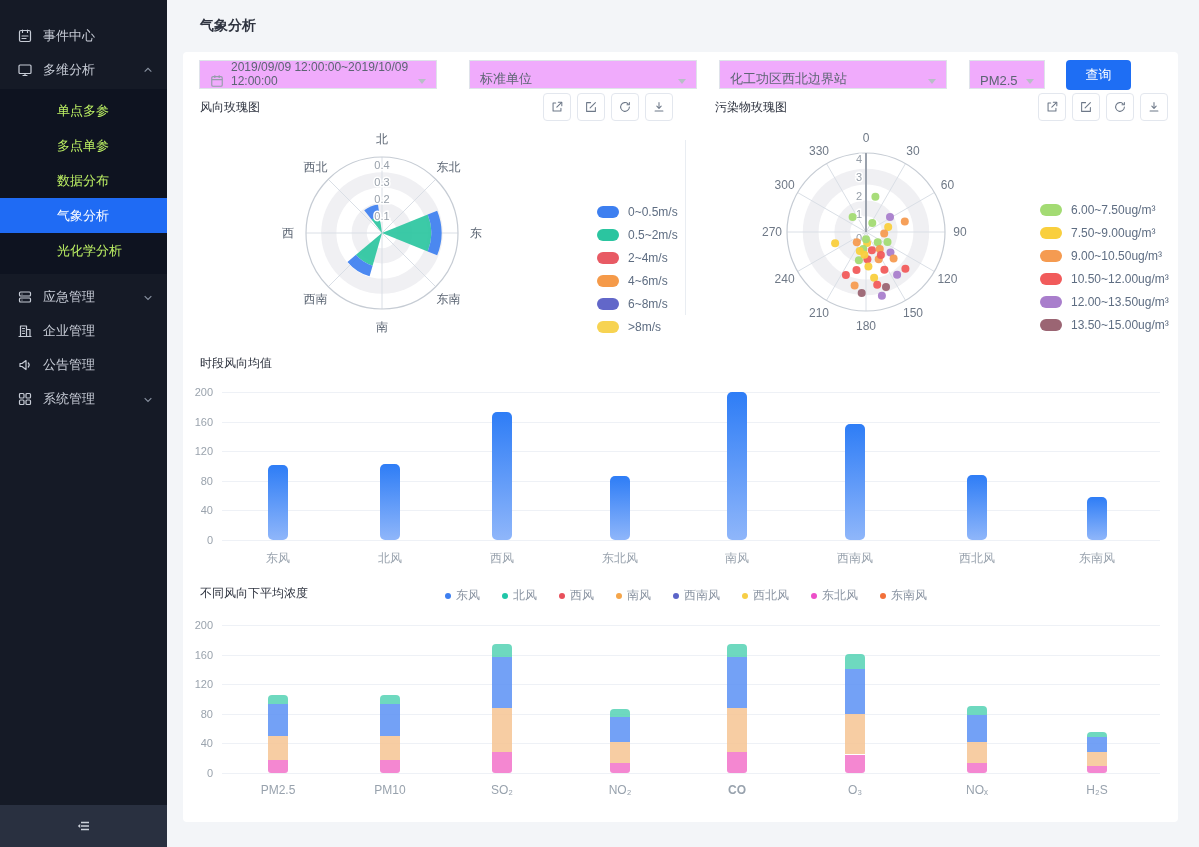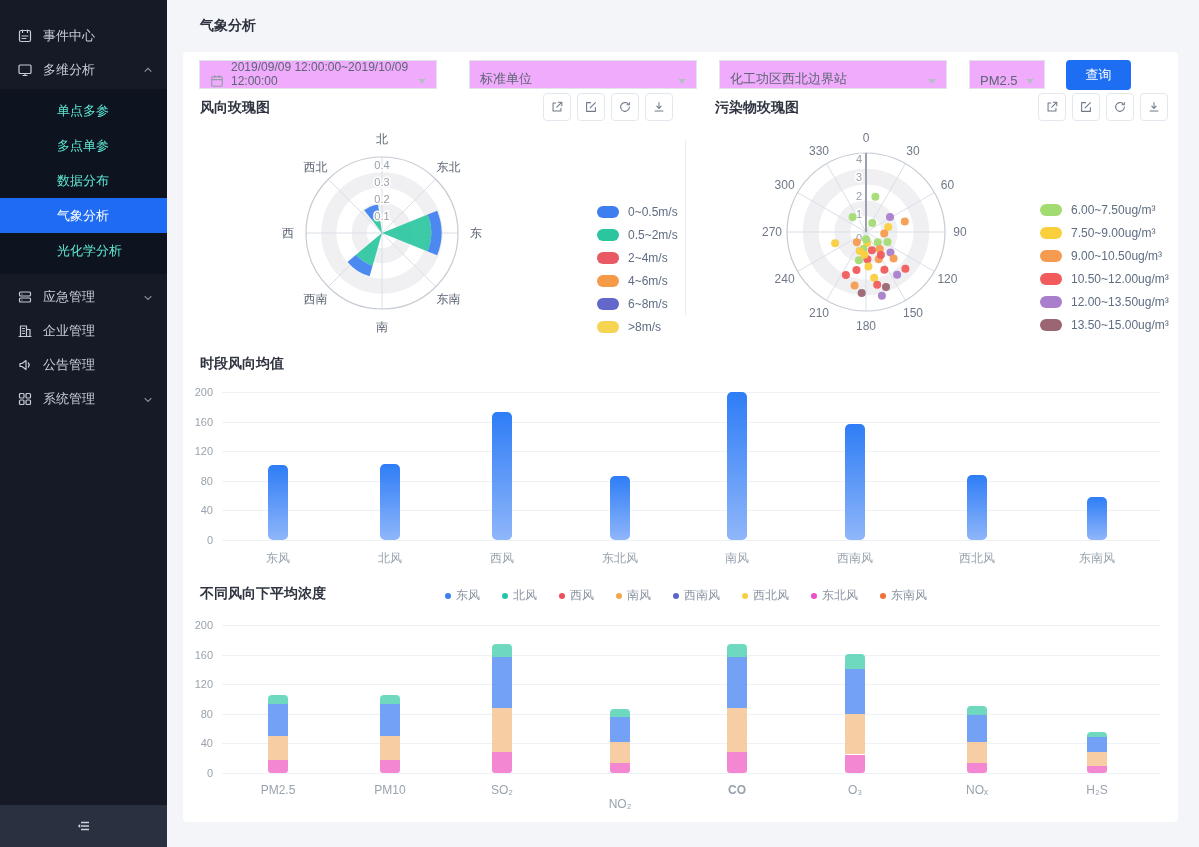--- a/index.html
+++ b/index.html
@@ -8,37 +8,37 @@
        font-family:"Liberation Sans",sans-serif;}
   
   .sidebar{position:absolute;left:0;top:0;width:167px;height:847px;background:#151a26;}
   .menu{padding-top:19px;}
   .menu-item{height:34px;display:flex;align-items:center;padding:0 14px 0 17px;
              color:#c7ccd6;font-size:13px;cursor:pointer;}
   .mi-icon{width:16px;height:16px;margin-right:10px;display:flex;align-items:center;justify-content:center;}
   .mi-label{flex:1;white-space:nowrap;}
   .mi-chevron{display:flex;color:#8a93a2;}
   .submenu{background:#0e1320;padding:4px 0 6px 0;margin:2px 0 6px 0;}
-  .submenu-item{height:35px;line-height:35px;padding-left:57px;font-size:13px;color:#5eead4;cursor:pointer;}
+  .submenu-item{height:35px;line-height:35px;padding-left:57px;font-size:13px;color:#bef264;cursor:pointer;}
   .submenu-item.active{background:#1f6bf4;color:#fff;}
   .sidebar-bottom{position:absolute;left:0;bottom:0;width:167px;height:42px;background:#293040;
                   display:flex;align-items:center;justify-content:center;color:#ccd1da;}
   
   .page-title{position:absolute;left:200px;top:17px;font-size:14px;font-weight:bold;color:#2f3440;}
   .card{position:absolute;left:183px;top:52px;width:995px;height:770px;background:#fff;border-radius:4px;}
   
   .ctrl{position:absolute;top:8px;height:29px;border:1px solid #dfe3ea;border-radius:0;background:#f0abfc;
         display:flex;align-items:flex-end;padding:0 10px;font-size:13px;color:#5c6573;cursor:pointer;}
   .ctrl .grow{flex:1;}
   .caret{width:0;height:0;border:4px solid transparent;border-top:5px solid #b7bdc7;margin-left:8px;margin-top:4px;}
   .cal-ic{margin-right:7px;display:flex;color:#959daa;}
   .btn-query{position:absolute;left:883px;top:8px;width:65px;height:30px;background:#1e6ef4;color:#fff;
              border:none;border-radius:4px;font-size:13px;cursor:pointer;}
   
-  .sec-title{position:absolute;font-size:14px;font-weight:bold;color:#2f3440;white-space:nowrap;}
+  .sec-title{position:absolute;font-size:12px;font-weight:normal;color:#2f3440;white-space:nowrap;}
   .toolbar{position:absolute;display:flex;gap:6px;}
   .tb-btn{width:28px;height:28px;border:1px solid #e3e7ee;border-radius:4px;background:#fff;
           display:flex;align-items:center;justify-content:center;color:#6d7888;cursor:pointer;padding:0;}
   .roses{position:absolute;left:0;top:38px;width:995px;height:262px;}
   .rose-divider{position:absolute;left:502px;top:50px;width:1px;height:175px;background:#e9edf2;}
   .legend{position:absolute;display:flex;flex-direction:column;gap:9px;}
   .lg-item{display:flex;align-items:center;gap:9px;font-size:12px;color:#5e6d82;cursor:pointer;white-space:nowrap;}
   .lg-swatch{width:22px;height:12px;border-radius:6px;flex:none;}
   
   .chart-sec{position:absolute;left:0;width:995px;}
@@ -494,21 +494,21 @@
         <div class="ytick" style="left: 0px; top: 124.8px;">80</div>
         <div class="gridline" style="top: 101.2px;"></div>
         <div class="ytick" style="left: 0px; top: 95.2px;">120</div>
         <div class="gridline" style="top: 71.6px;"></div>
         <div class="ytick" style="left: 0px; top: 65.6px;">160</div>
         <div class="gridline" style="top: 42px;"></div>
         <div class="ytick" style="left: 0px; top: 36px;">200</div>
         <div class="xcat" style="left: 95px; top: 200px;">PM2.5</div>
         <div class="xcat" style="left: 207px; top: 200px;">PM10</div>
         <div class="xcat" style="left: 319px; top: 200px;">SO₂</div>
-        <div class="xcat" style="left: 437px; top: 200px; margin-top: 14px;">NO₂</div>
+        <div class="xcat" style="left: 437px; top: 200px;">NO₂</div>
         <div class="xcat" style="left: 554px; top: 200px; font-weight: bold;">CO</div>
         <div class="xcat" style="left: 672px; top: 200px;">O₃</div>
         <div class="xcat" style="left: 794px; top: 200px;">NOₓ</div>
         <div class="xcat" style="left: 914px; top: 200px;">H₂S</div>
         <div class="seg" style="left: 85px; top: 177.42px; height: 12.58px; background: rgb(242, 114, 201); border-radius: 0px 0px 3px 3px;"></div>
         <div class="seg" style="left: 85px; top: 153px; height: 24.42px; background: rgb(246, 196, 147);"></div>
         <div class="seg" style="left: 85px; top: 121.18px; height: 31.82px; background: rgb(90, 145, 244);"></div>
         <div class="seg" style="left: 85px; top: 112.3px; height: 8.88px; background: rgb(85, 210, 180); border-radius: 4px 4px 0px 0px;"></div>
         <div class="seg" style="left: 197px; top: 177.42px; height: 12.58px; background: rgb(242, 114, 201); border-radius: 0px 0px 3px 3px;"></div>
         <div class="seg" style="left: 197px; top: 153px; height: 24.42px; background: rgb(246, 196, 147);"></div>

